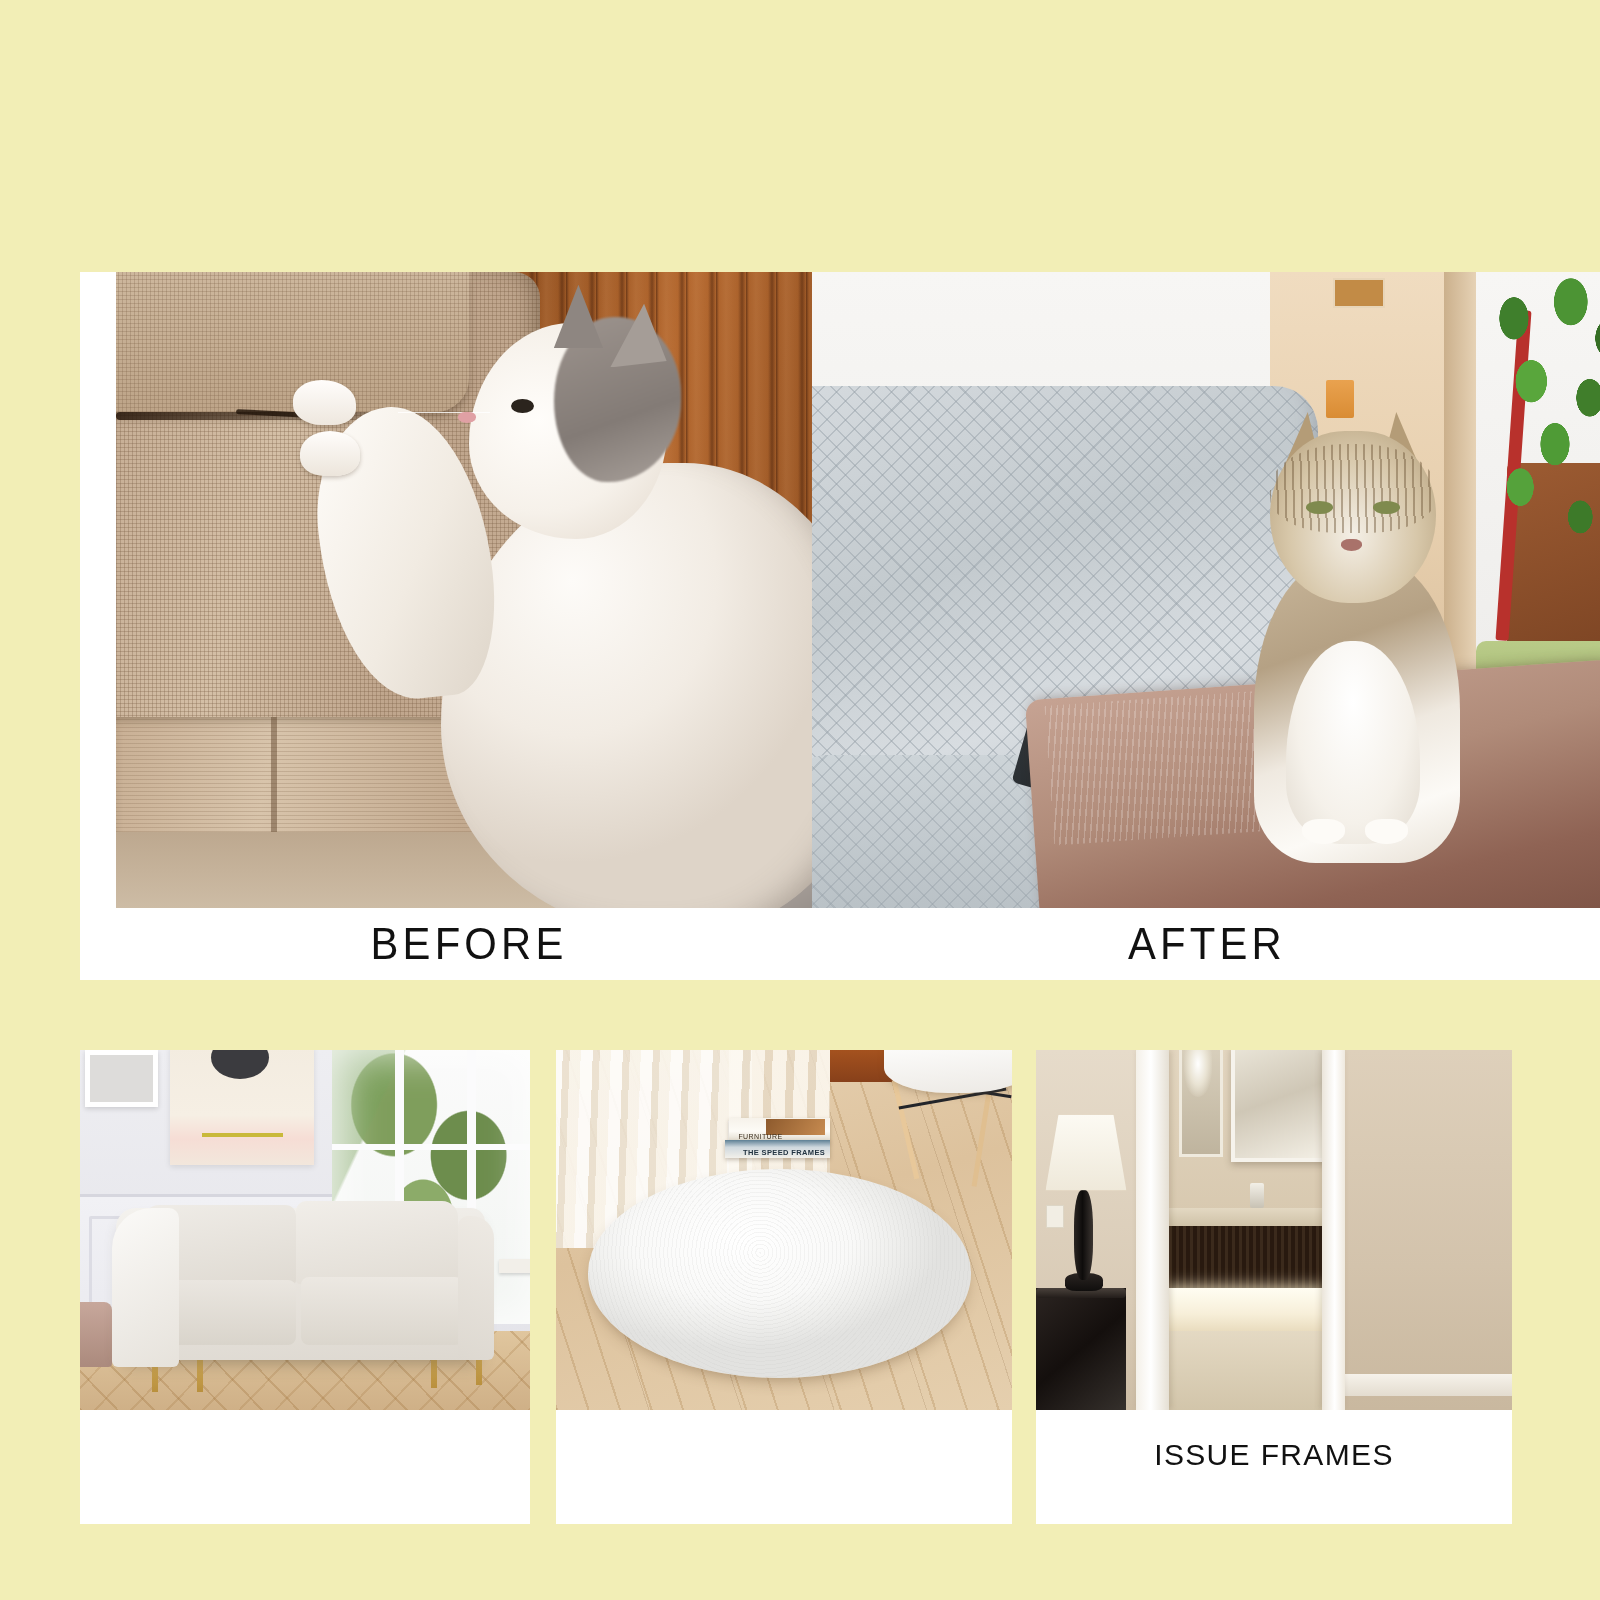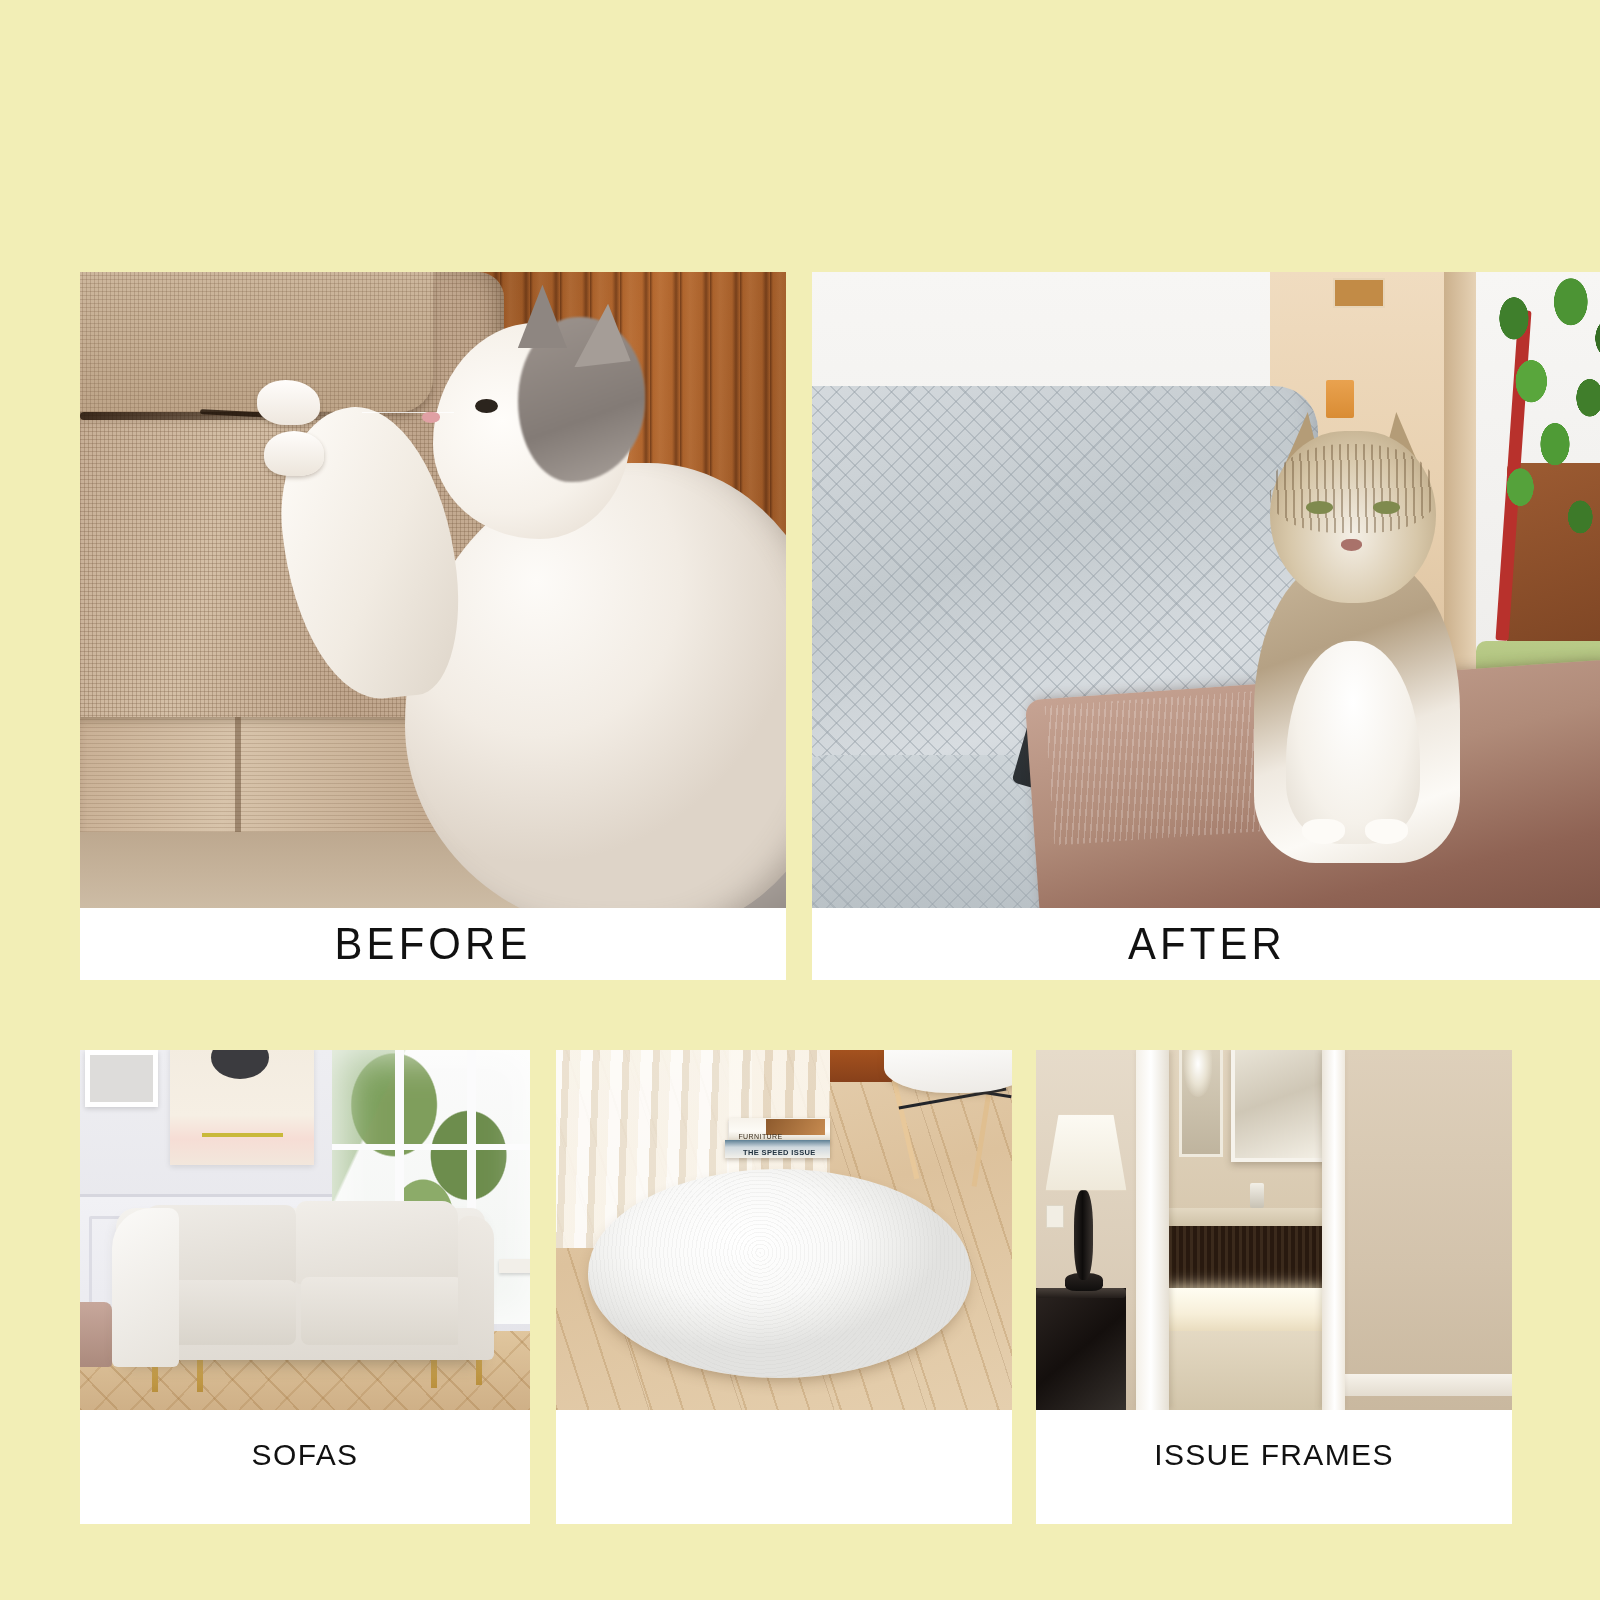--- a/index.html
+++ b/index.html
@@ -77,21 +77,21 @@
     height: 708px;
   }
   .card.top .card-photo { height: 636px; }
   .card.top .card-label {
     height: 72px;
     font-family: "Liberation Sans Narrow", "Liberation Sans", sans-serif;
     font-size: 44px;
     letter-spacing: 0.10em;
     transform: scaleX(0.95);
   }
-  #card-before { left: 80px;  width: 706px; }
+  #card-before { left: 80px;  width: 706px; padding-left: 36px; }
   #card-after  { left: 812px; width: 790px; }
 
   
   .card.bottom {
     top: 1050px;
     height: 474px;
   }
   .card.bottom .card-photo { height: 360px; }
   .card.bottom .card-label {
     height: 114px;
@@ -729,42 +729,39 @@
         <div class="lyr so-leg-4"></div>
         <div class="lyr so-sofa-body"></div>
         <div class="lyr so-back-cush-1"></div>
         <div class="lyr so-back-cush-2"></div>
         <div class="lyr so-seat-1"></div>
         <div class="lyr so-seat-2"></div>
         <div class="lyr so-sofa-armL"></div>
         <div class="lyr so-sofa-armR"></div>
       </div>
     </div>
-    <div class="card-label">
-      <span>SOFAS</span>
-    </div>
   </div>
 
   <div class="card bottom" id="card-carpets">
     <div class="card-photo">
       <div class="scene">
         <div class="lyr ca-floor"></div>
         <div class="lyr ca-wallwood"></div>
         <div class="lyr ca-curtain"></div>
         <div class="lyr ca-curtain-2"></div>
         <div class="lyr ca-chair-legA"></div>
         <div class="lyr ca-chair-legB"></div>
         <div class="lyr ca-chair-wire1"></div>
         <div class="lyr ca-chair-wire2"></div>
         <div class="lyr ca-chair-seat"></div>
         <div class="lyr ca-book-1"></div>
         <div class="lyr ca-book-1-img"></div>
         <div class="lyr ca-book-2"></div>
         <div class="lyr ca-book-1-txt">FURNITURE</div>
-        <div class="lyr ca-book-2-txt">THE SPEED ISSUE</div>
+        <div class="lyr ca-book-2-txt">THE SPEED FRAMES</div>
         <div class="lyr ca-rug"></div>
         <div class="lyr ca-rug-tex"></div>
       </div>
     </div>
   </div>
 
   <div class="card bottom" id="card-doors">
     <div class="card-photo">
       <div class="scene">
         <div class="lyr df-wallL"></div>

